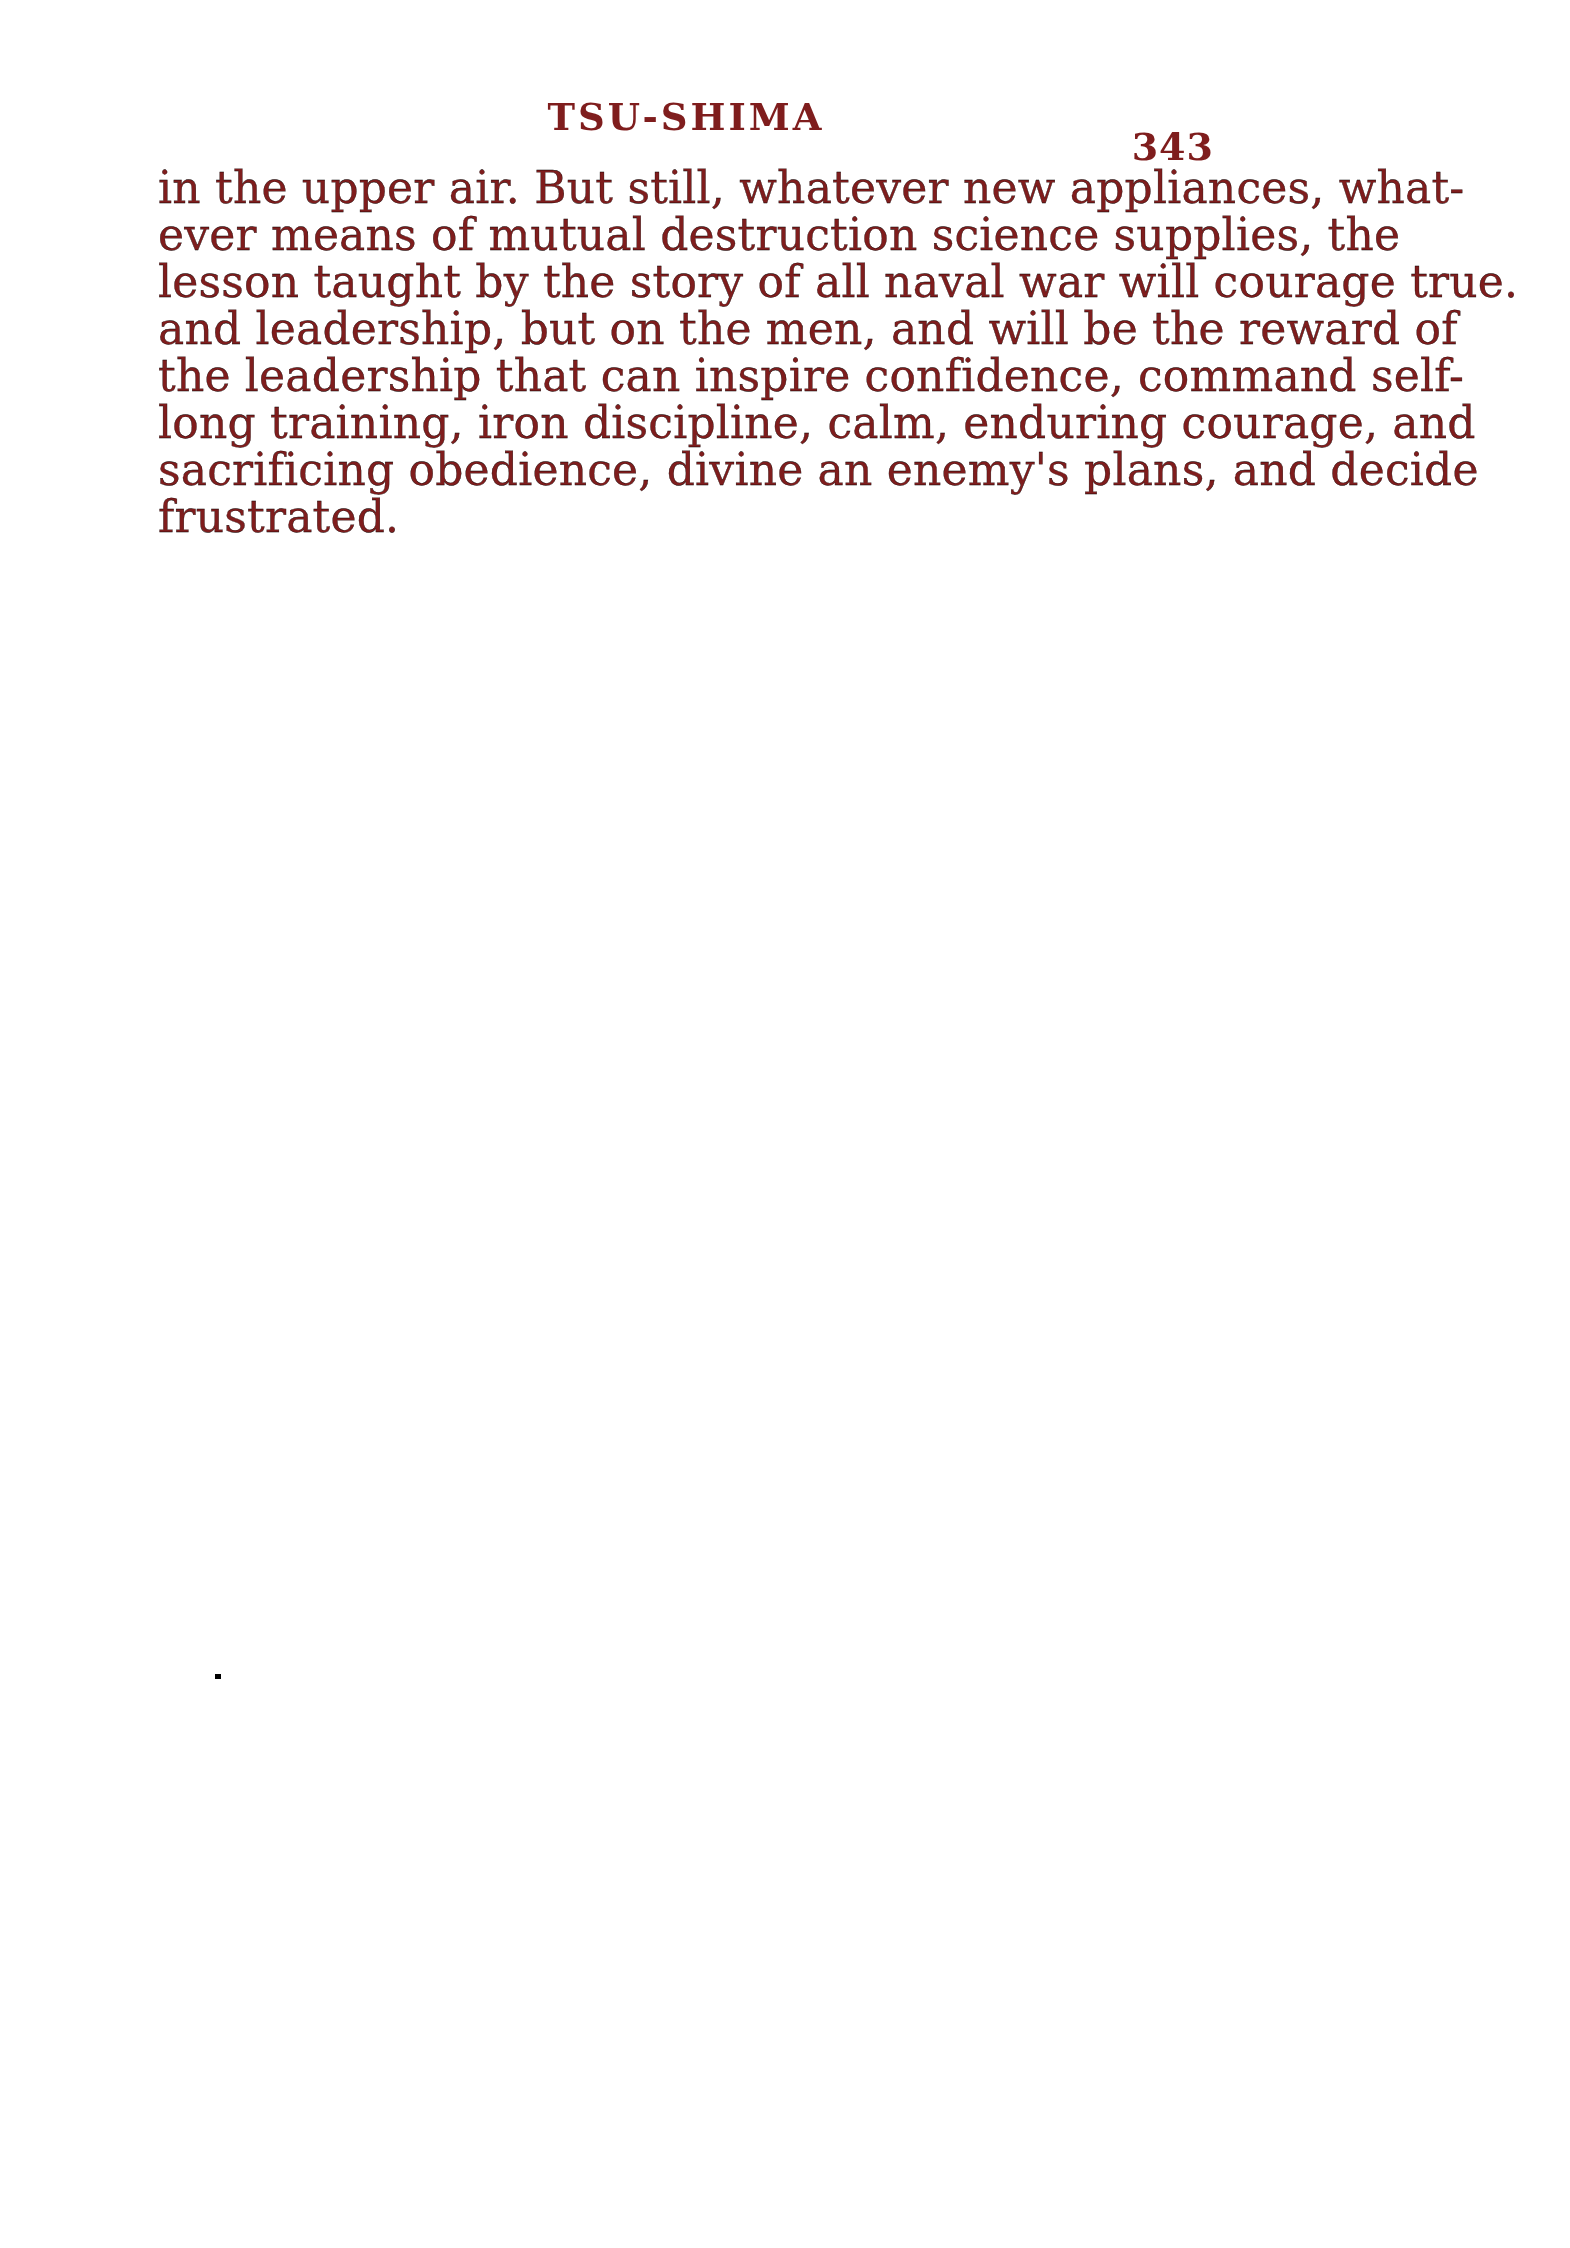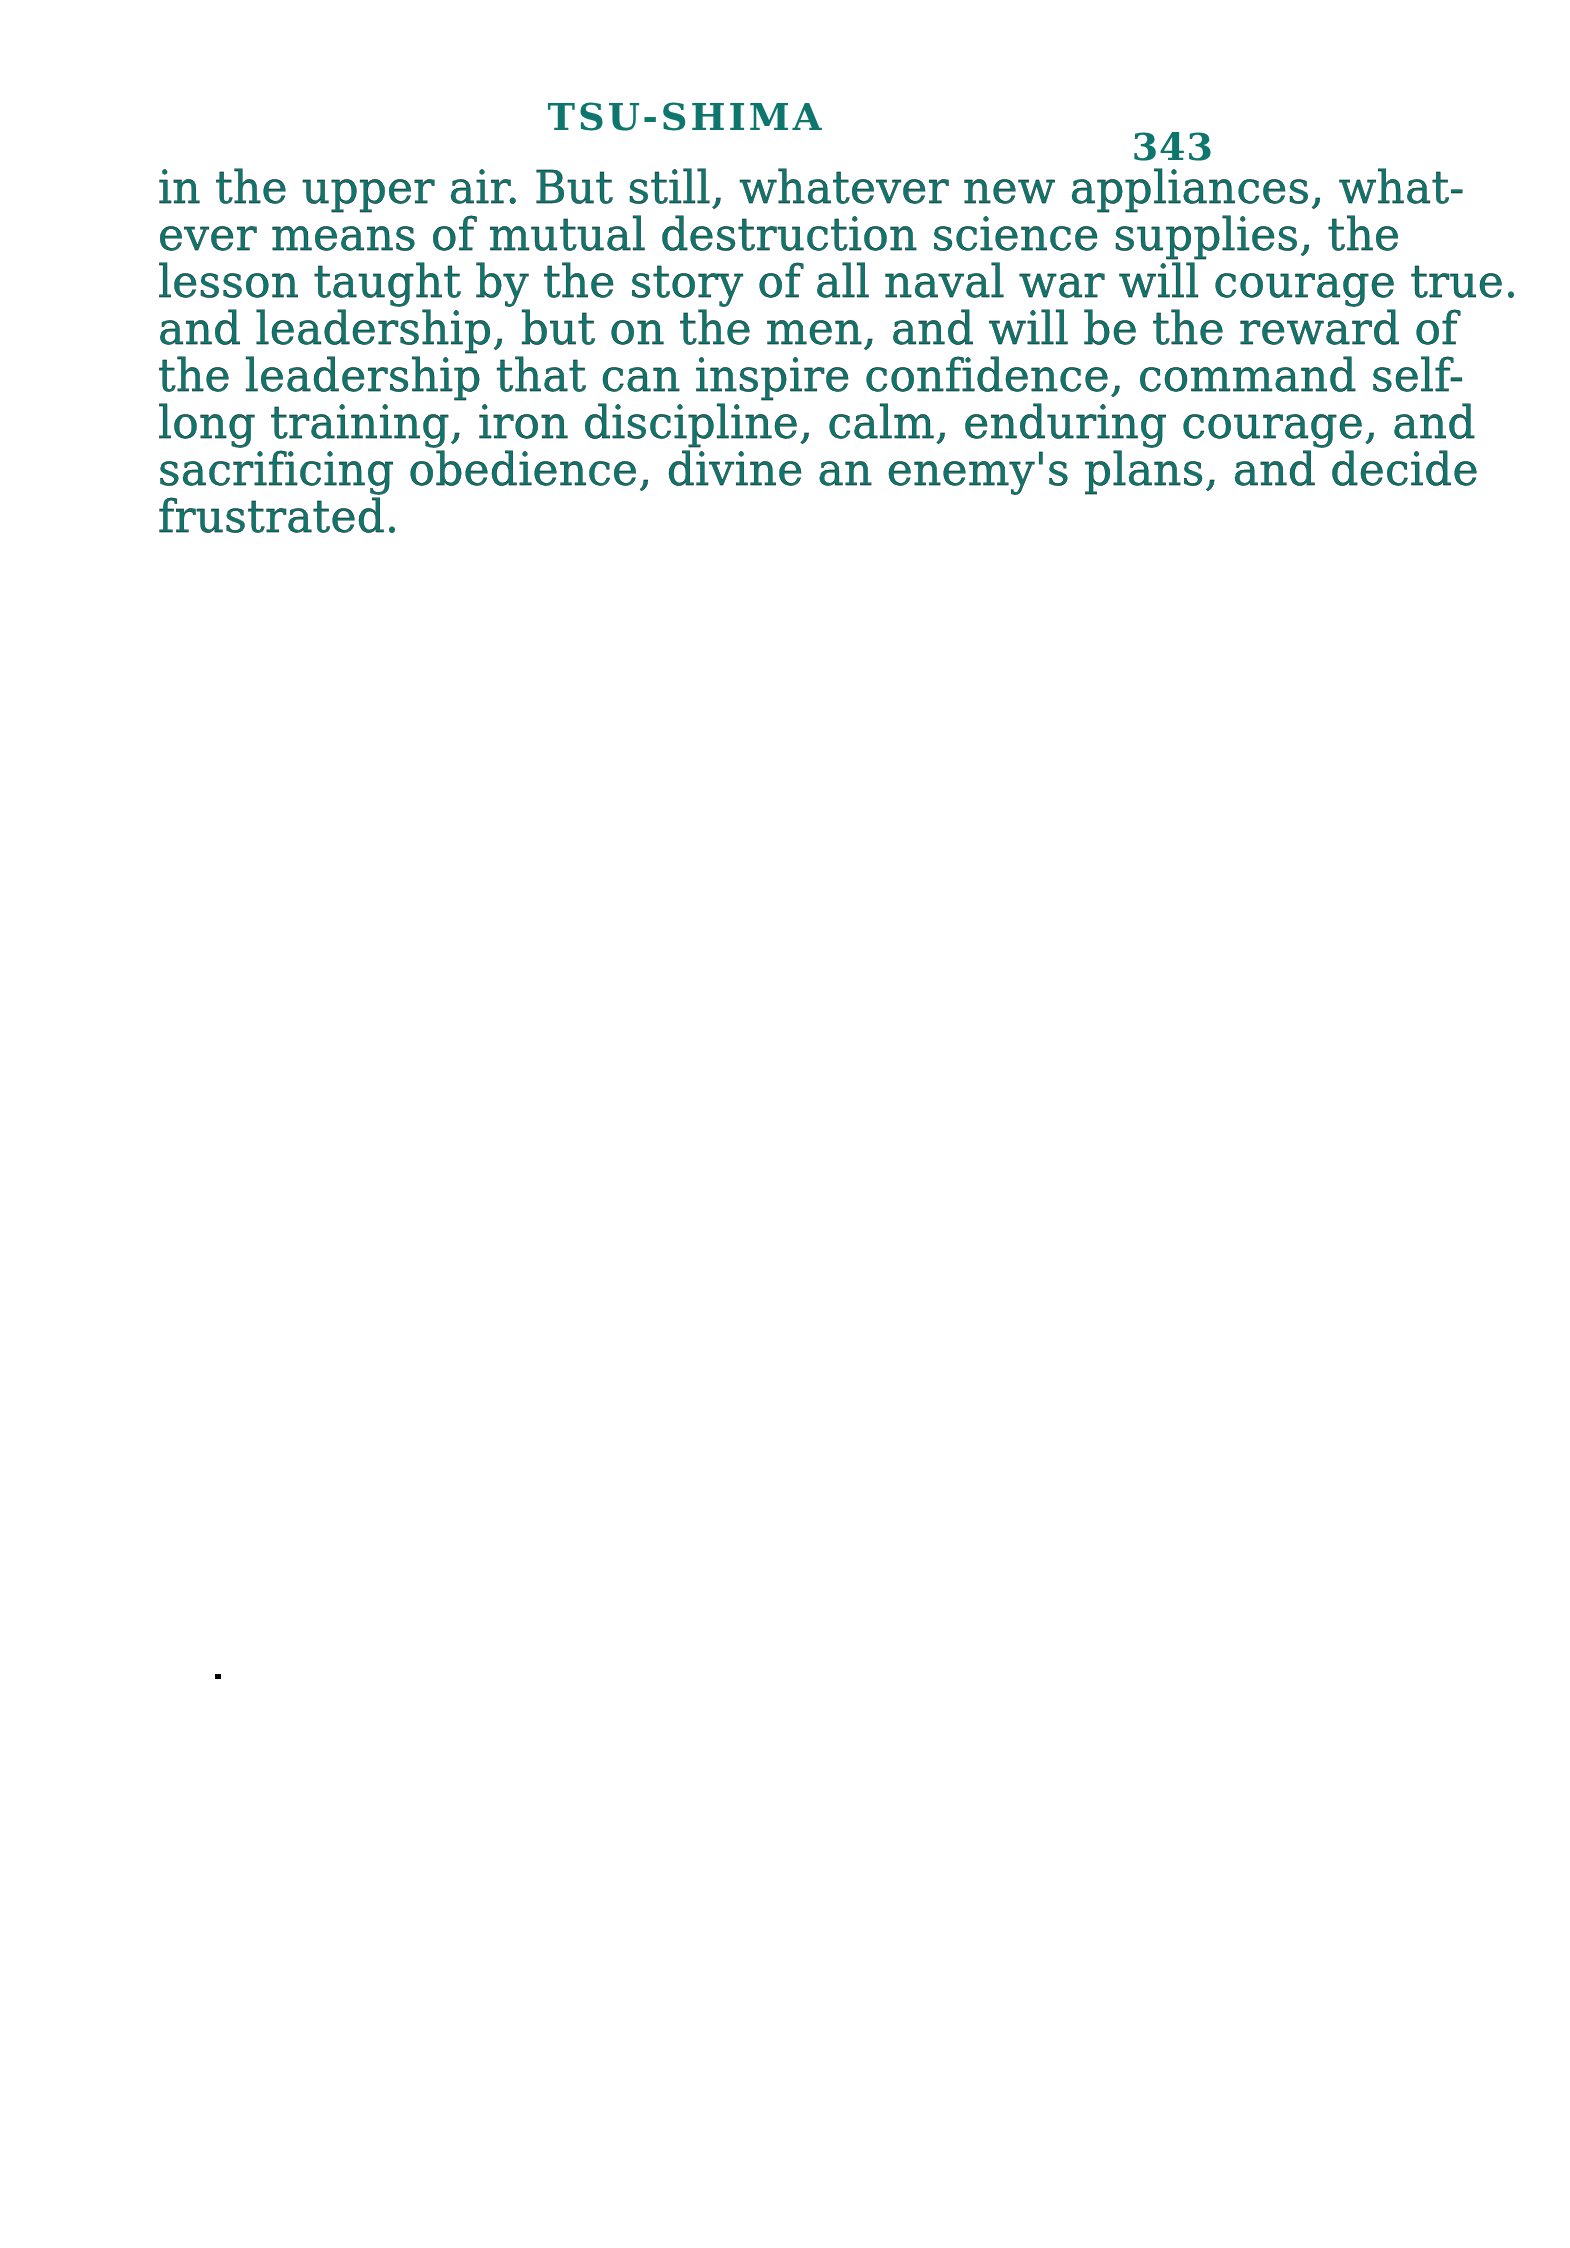--- a/index.html
+++ b/index.html
@@ -7,21 +7,21 @@
     padding: 0;
     background: #ffffff;
   }
   .page {
     position: relative;
     width: 1570px;
     height: 2248px;
     background: #ffffff;
     overflow: hidden;
     font-family: "DejaVu Serif", "Liberation Serif", serif;
-    color: #0f766e;
+    color: #7f1d1d;
   }
   
   .running-head {
     position: absolute;
     left: 158px;
     top: 94px;
     width: 1056px;
     height: 48px;
   }
   .chapter-title {

